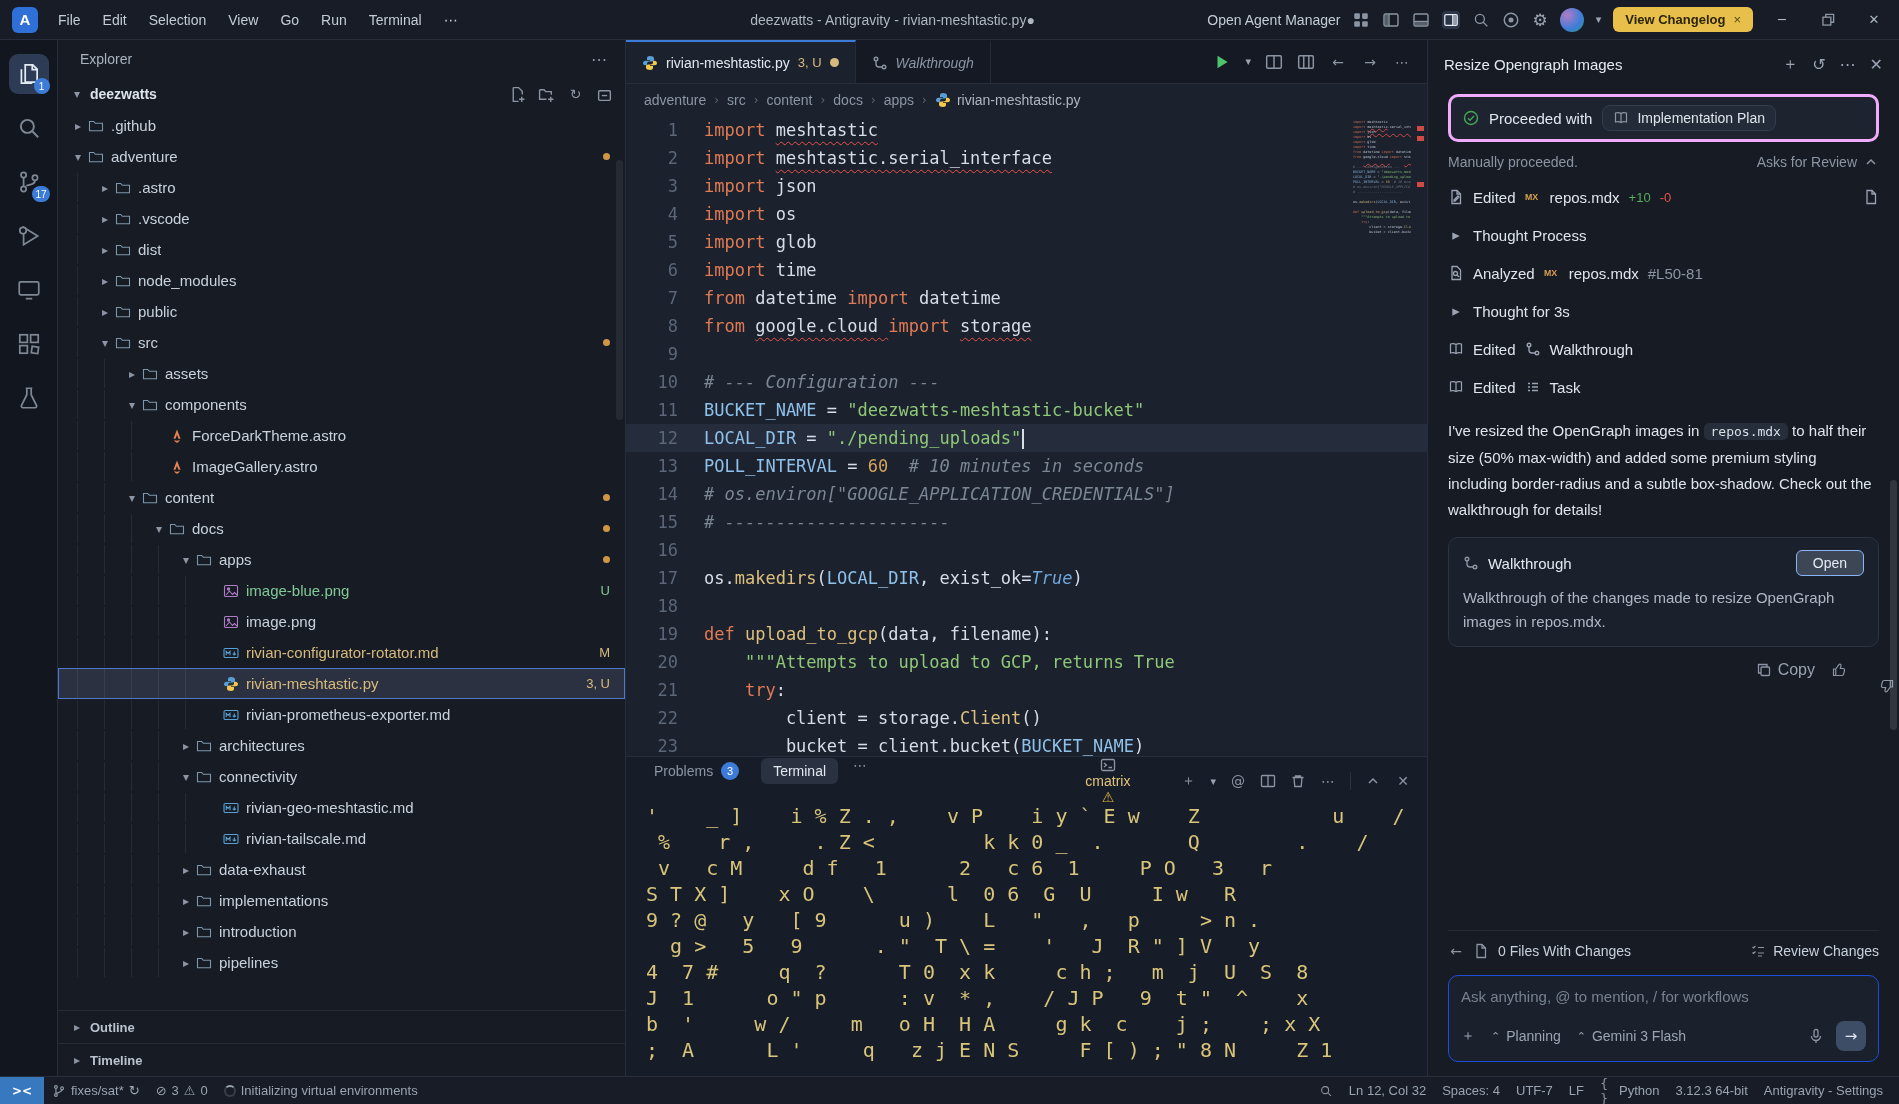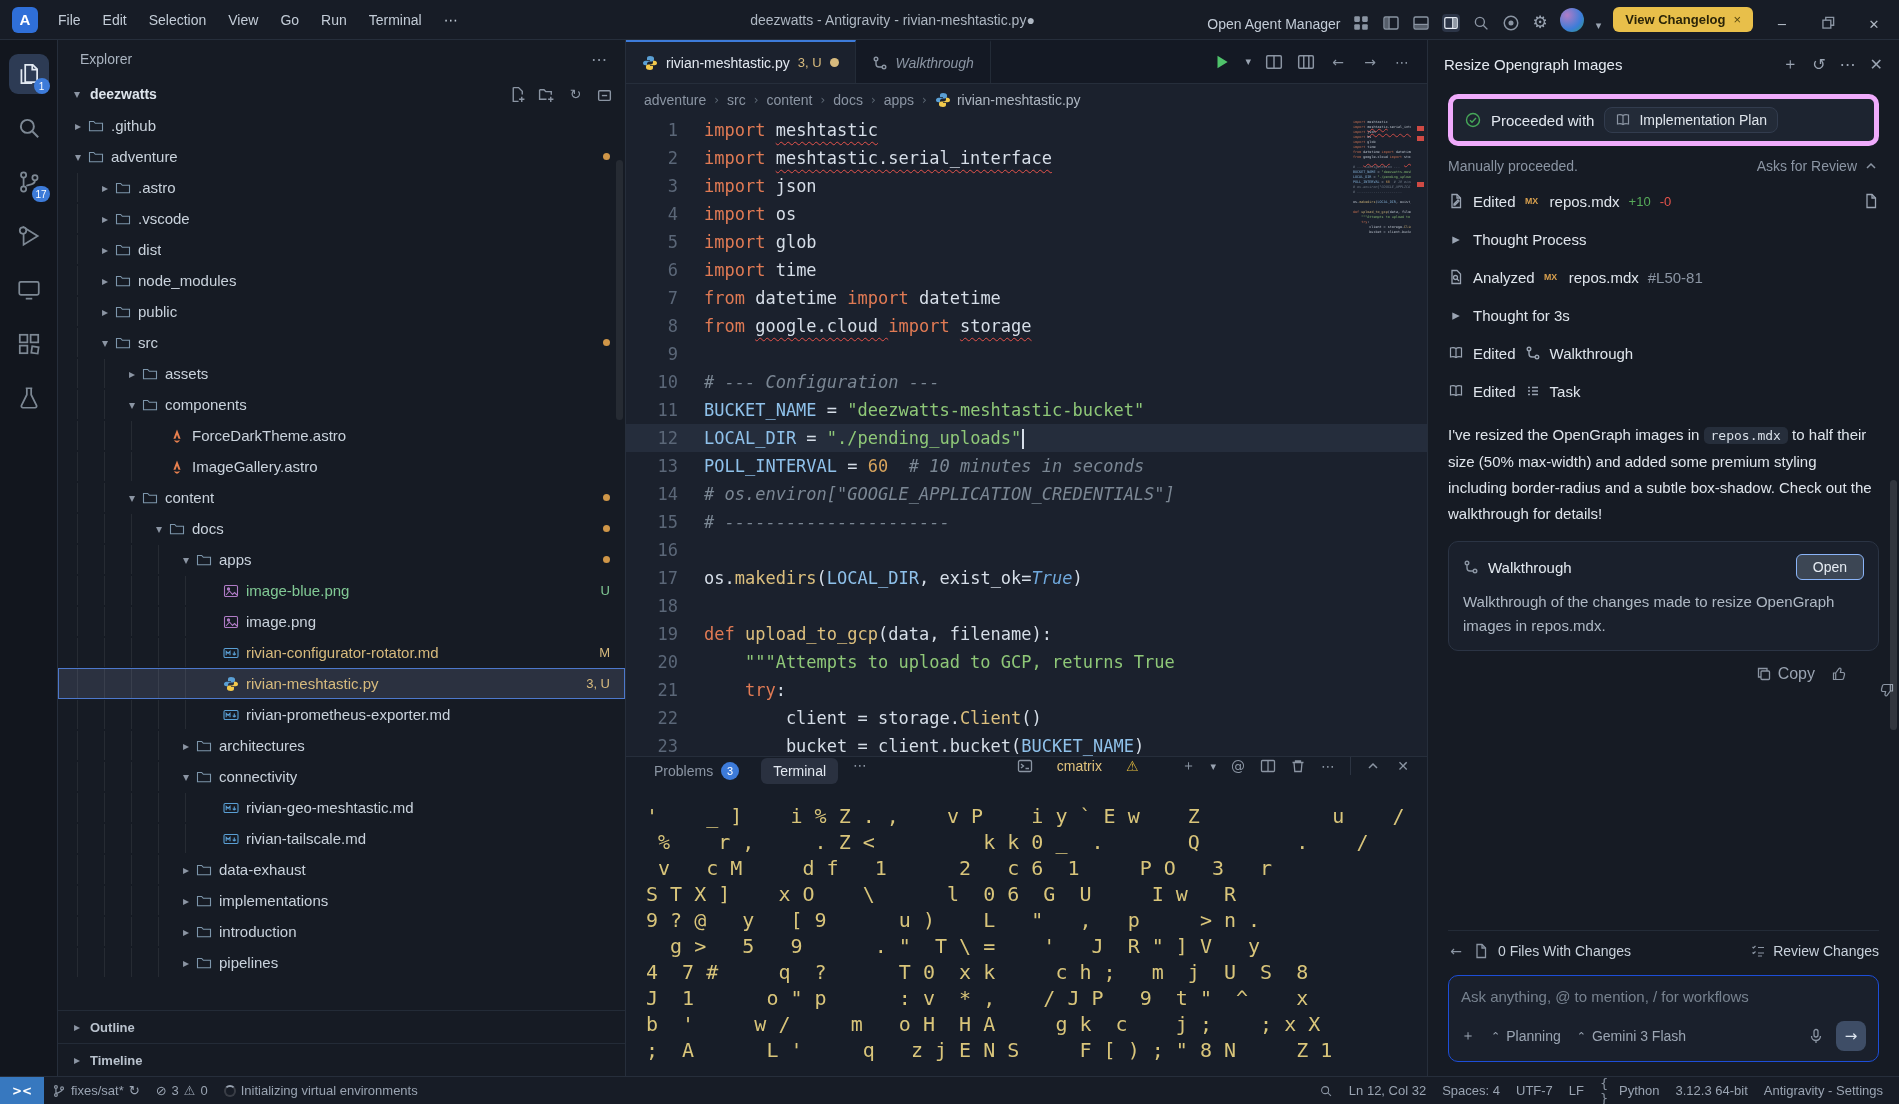--- a/index.html
+++ b/index.html
@@ -11,21 +11,21 @@
   .i { display:inline-flex; align-items:center; justify-content:center; width:16px; height:16px; color:#8b95a3; flex:none; }
   .i svg { width:100%; height:100%; display:block; }
   .g { font-family:"DejaVu Sans",sans-serif; }
 
   
   .titlebar { height:40px; background:#171c26; border-bottom:1px solid #262e3b; display:flex; align-items:center; position:relative; padding:0 8px; flex:none; }
   .logo { width:26px; height:26px; border-radius:6px; background:#2f6fd8; color:#fff; font-weight:bold; display:flex; align-items:center; justify-content:center; margin:0 10px 0 4px; font-size:15px; }
   .menubar { display:flex; align-items:center; gap:2px; }
   .menu-item { padding:5px 10px; border-radius:5px; color:#c3ccd7; font-size:14px; cursor:default; }
   .win-title { position:absolute; left:47%; transform:translateX(-50%); color:#aeb7c2; font-size:14px; white-space:nowrap; }
-  .tb-right { margin-left:auto; display:flex; align-items:flex-end; gap:12px; }
+  .tb-right { margin-left:auto; display:flex; align-items:center; gap:12px; }
   .tb-label { color:#c3ccd7; font-size:14px; }
   .tb-right .i { width:18px; height:18px; }
   .tb-right .i.active { color:#e6ecf4; background:#2c3547; border-radius:4px; padding:1px; }
   .gear { font-size:17px; color:#9aa4b2; }
   .avatar { width:24px; height:24px; border-radius:50%; background:radial-gradient(circle at 30% 30%, #b07cc6, #3c7dd9 60%, #2a9d76); }
   .caret-sm { color:#9aa4b2; font-size:11px; }
   .changelog { display:flex; align-items:center; gap:8px; background:#e8bf4a; color:#2b2408; border:none; font-weight:700; font-size:13px; padding:5px 12px; border-radius:6px; font-family:inherit; }
   .cl-x { font-weight:400; color:#5a4a10; }
   .winctl { width:34px; text-align:center; color:#aeb7c2; font-size:13px; display:inline-flex; justify-content:center; }
 
@@ -100,33 +100,33 @@
   .overview { position:absolute; top:0; right:0; width:14px; height:100%; }
   .ov-mark { position:absolute; right:3px; width:7px; height:5px; background:#cf4a44; }
 
   
   .panel { height:320px; border-top:1px solid #262e3b; display:flex; flex-direction:column; flex:none; background:#171d28; }
   .panelbar { height:42px; display:flex; align-items:flex-start; padding:0 16px; gap:14px; flex:none; }
   .panel-tab { display:flex; align-items:center; gap:8px; font-size:14px; color:#8b95a3; padding:5px 12px; border-radius:6px; }
   .panel-tab.active { background:#2a3140; color:#e2e8f0; }
   .ptab-badge { background:#3d7bd9; color:#fff; border-radius:9px; min-width:18px; height:18px; font-size:11px; display:flex; align-items:center; justify-content:center; padding:0 4px; }
   .panel-right { margin-left:auto; display:flex; align-items:center; gap:14px; }
-  .proc { display:flex; align-items:center; gap:24px; margin-right:28px; }
+  .proc { display:flex; align-items:center; gap:0; margin-right:36px;flex-direction:column; }
   .proc-label { color:#e2c37c; font-size:14px; }
   .warn-g { color:#e2b93d; font-size:14px; }
   .pdiv { width:1px; height:18px; background:#2c3442; }
   .terminal { flex:1; padding:4px 0 0 20px; font-family:"DejaVu Sans Mono","Liberation Mono",monospace; font-size:20px; line-height:26px; color:#d9c57a; white-space:pre; overflow:hidden; }
 
   
   .agent { width:472px; background:#161b24; border-left:1px solid #262e3b; display:flex; flex-direction:column; flex:none; position:relative; }
   .agent-header { height:48px; display:flex; align-items:center; padding:0 16px; gap:14px; flex:none; }
   .agent-title { font-size:15px; color:#e4eaf1; margin-right:auto; white-space:nowrap; }
   .agent-header .g { color:#9aa4b2; font-size:16px; }
   .agent-body { flex:1; min-height:0; display:flex; flex-direction:column; padding:6px 20px 0 20px; overflow:hidden; }
-  .pill { display:flex; align-items:center; gap:10px; background:#1d2430; border:5px solid #f0abfc; border-radius:10px; padding:8px 12px; flex:none; }
+  .pill { display:flex; align-items:center; gap:10px; background:#1d2430; border:3px solid #f0abfc; border-radius:10px; padding:8px 12px; flex:none; }
   .pill-label { color:#e2e8f0; font-size:15px; }
   .pill-chip { display:flex; align-items:center; gap:8px; background:#232b38; border:1px solid #323c4e; border-radius:8px; padding:4px 10px; color:#dfe5ec; font-size:14px; }
   .subrow { display:flex; align-items:center; margin-top:12px; color:#8b95a3; font-size:14px; flex:none; }
   .subrow .right { margin-left:auto; display:flex; align-items:center; gap:6px; }
   .steps { margin-top:8px; flex:none; }
   .step { height:38px; display:flex; align-items:center; gap:9px; font-size:15px; color:#dfe5ec; }
   .step .i { color:#9aa4b2; }
   .step-range { color:#8b95a3; }
   .added { color:#57ab5a; font-size:13px; }
   .removed { color:#e5534b; font-size:13px; }

